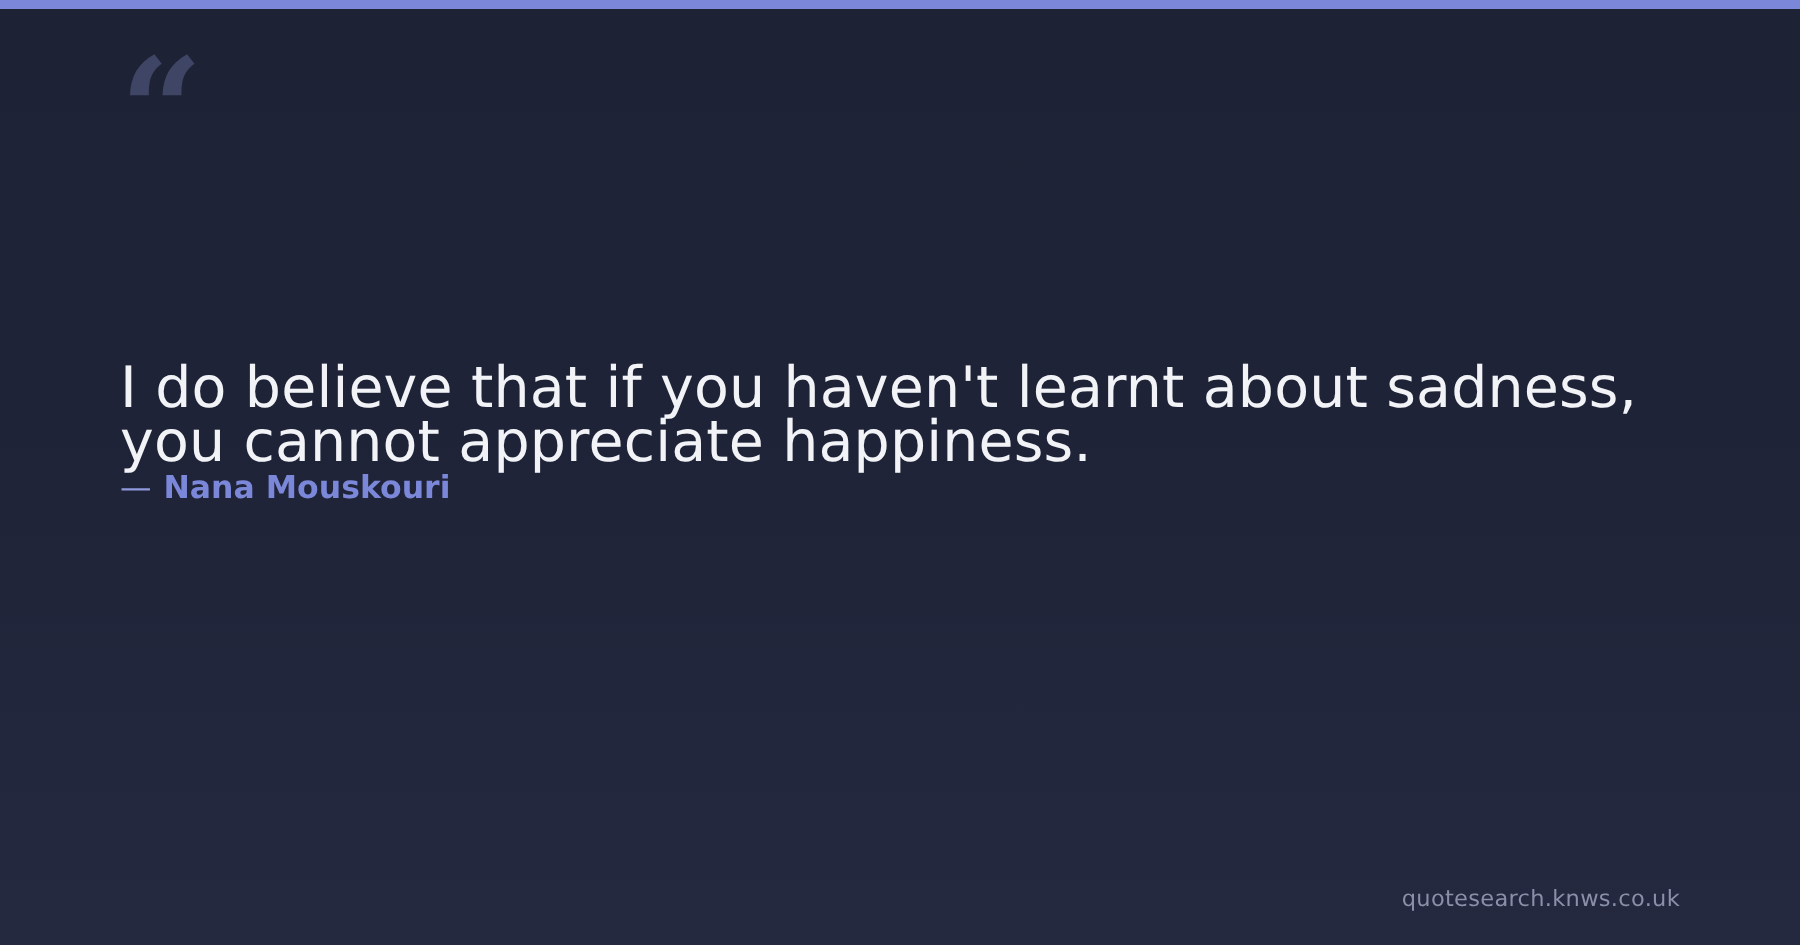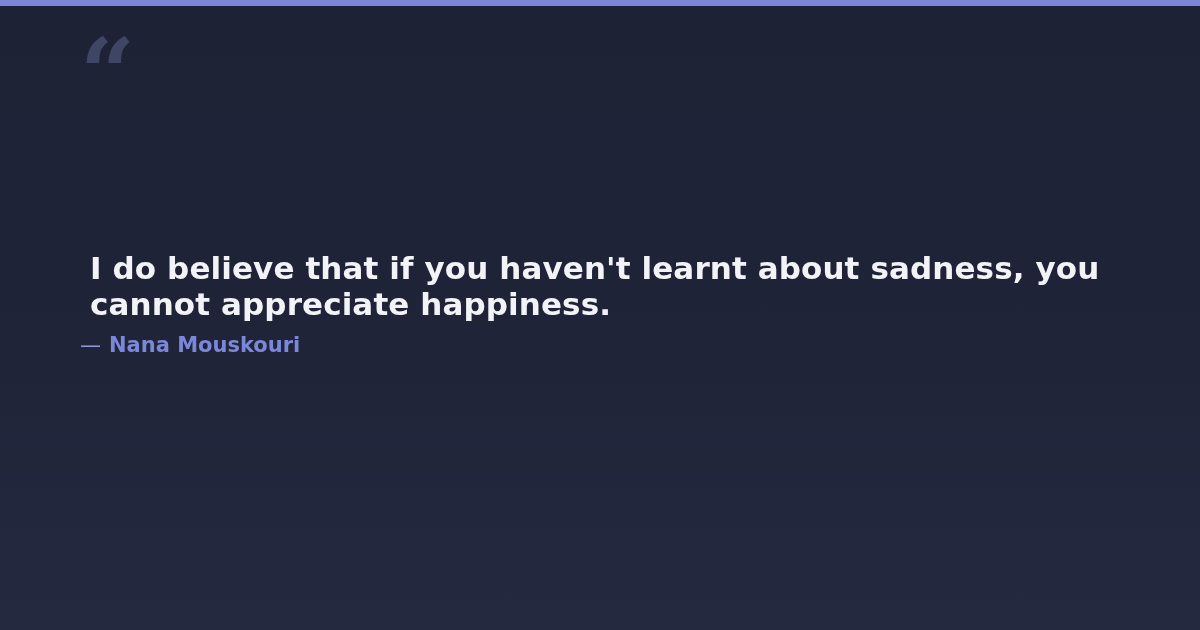--- a/index.html
+++ b/index.html
@@ -46,25 +46,25 @@
   }
 
   .content {
     position: absolute;
     left: 80px;
     top: 240px;
     width: 1045px;
   }
 
   .quote-text {
-    margin: 10px;
+    margin: 0;
     font-family: "DejaVu Sans", sans-serif;
-    font-size: 31px;
+    font-size: 38px;
     line-height: 36px;
-    font-weight: 700;
+    font-weight: 400;
     color: #f2f3f7;
     letter-spacing: 0.1px;
   }
 
   .attribution {
     font-family: "DejaVu Sans", sans-serif;
     font-size: 21px;
     line-height: 26px;
     font-weight: 700;
     color: #7b87d8;
@@ -99,14 +99,15 @@
   <div class="quote-mark">“</div>
 
   <div class="content">
     <p class="quote-text">I do believe that if you haven't learnt about sadness, you cannot appreciate happiness.</p>
 
     <div class="attribution">
       <span class="dash">—</span><span>Nana Mouskouri</span>
     </div>
   </div>
 
+  <div class="watermark">quotesearch.knws.co.uk</div>
 
 </div>
 
 </body></html>

